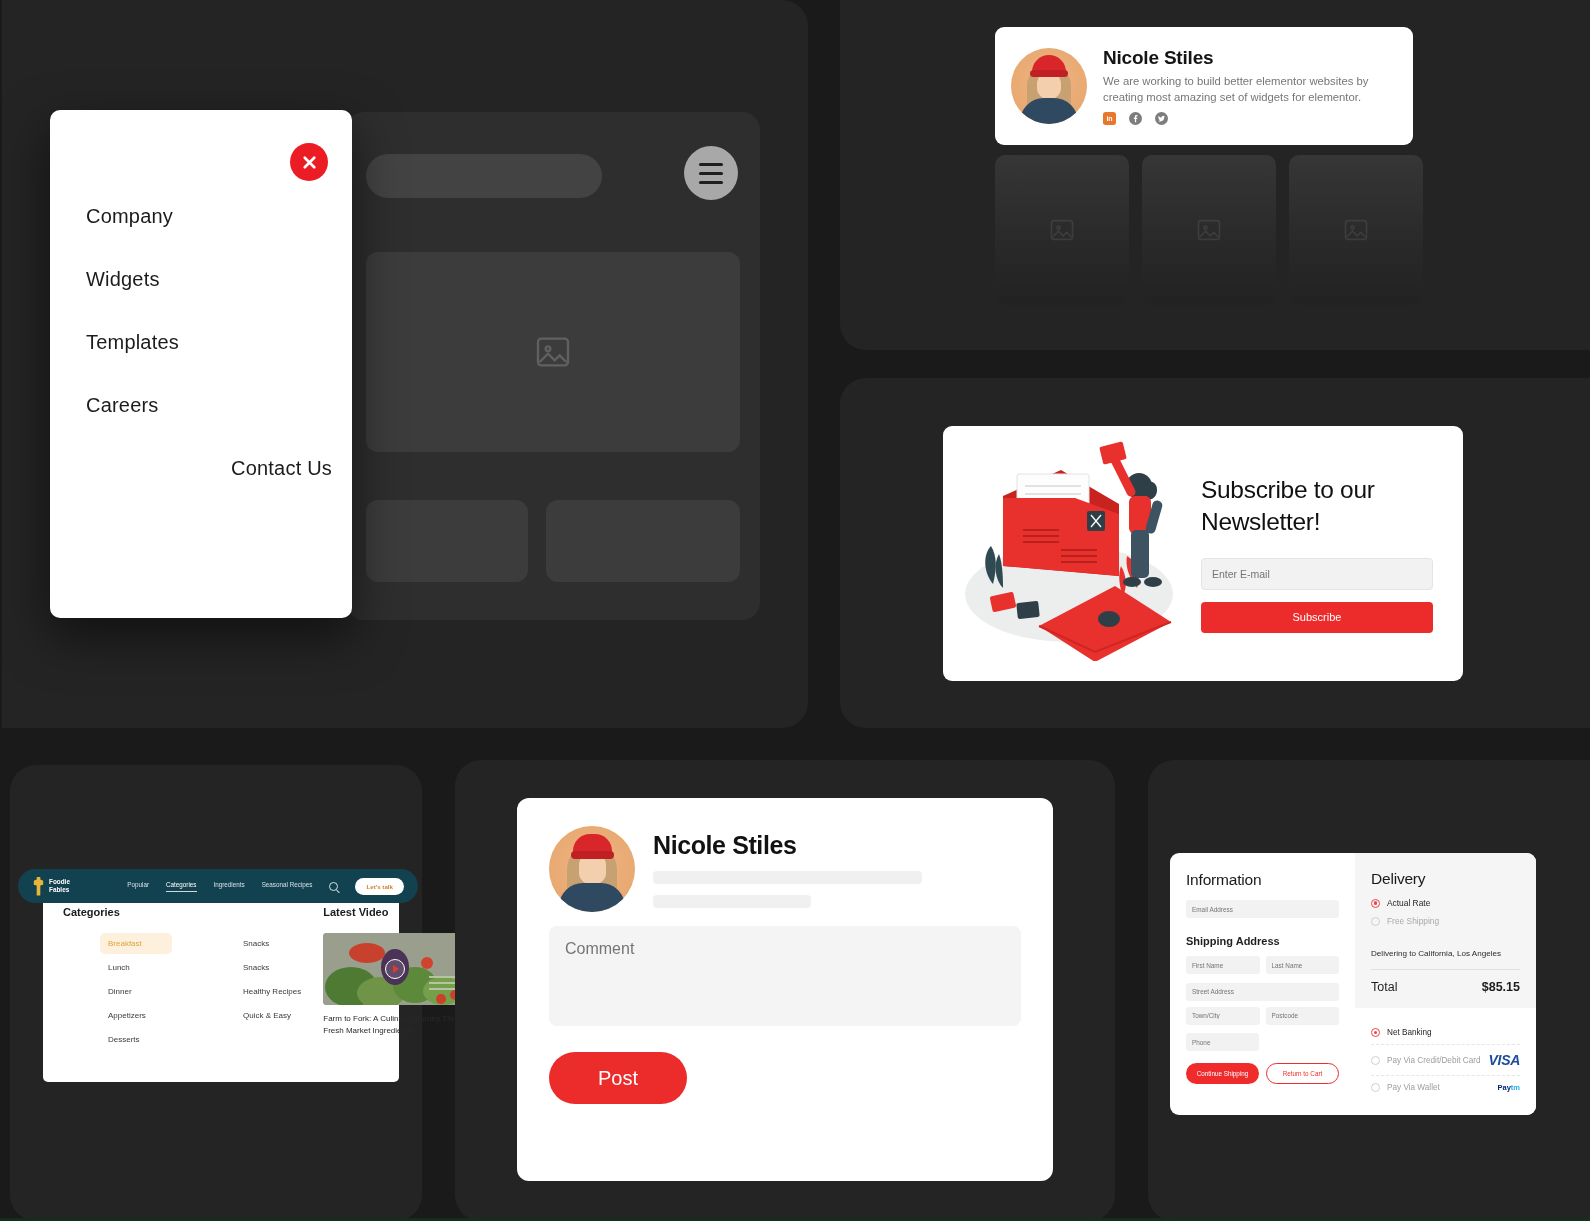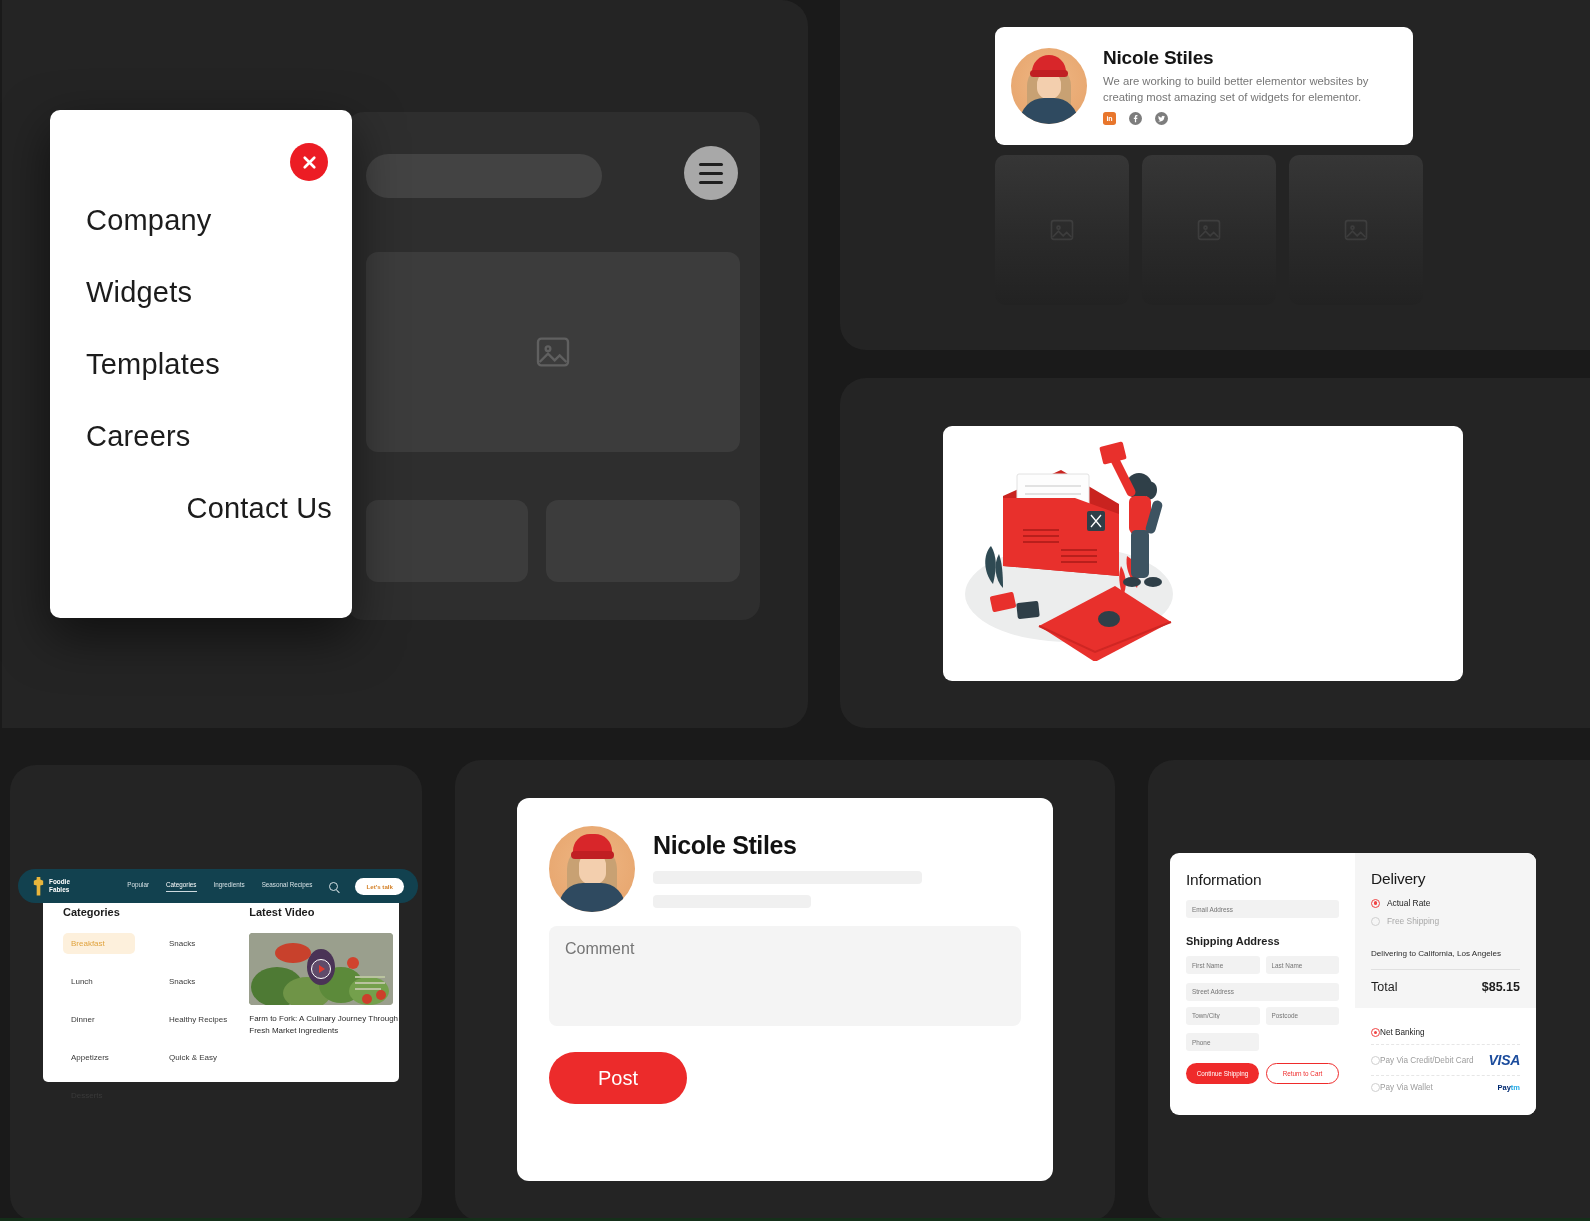--- a/index.html
+++ b/index.html
@@ -49,21 +49,21 @@
     padding: 0 36px;
   }
   .menu-close {
     position: absolute; right: 24px; top: 33px; width: 38px; height: 38px;
     border-radius: 50%; background: #ec1c24; border: none; cursor: pointer;
     display: flex; align-items: center; justify-content: center;
   }
   .menu-close svg { width: 19px; height: 19px; }
   .menu-list { position: absolute; left: 36px; top: 96px; right: 20px; }
   .menu-item {
-    font-size: 29px; color: #1c1c1c; letter-spacing: .2px;
+    font-size: 20px; color: #1c1c1c; letter-spacing: .2px;
     line-height: 1; padding: 0; margin-bottom: 43px; cursor: pointer;
     font-weight: 400;
   }
   .menu-item:last-child { margin-bottom: 0; text-align: right; }
 
   
   #panel-profile { left: 840px; top: 0; width: 750px; height: 350px; border-radius: 0 0 0 26px; }
   .profile-card {
     position: absolute; left: 155px; top: 27px; width: 418px; height: 118px;
     background: #fff; border-radius: 9px; display: flex; align-items: center;
@@ -131,21 +131,21 @@
   .food-cta {
     background: #fff; color: #d4822a; font-size: 6.2px; font-weight: 600;
     border-radius: 11px; padding: 5px 11px; border: none; cursor: pointer; font-family: inherit;
   }
   .food-body {
     position: absolute; left: 33px; top: 18px; width: 356px; height: 194px;
     background: #fff; border-radius: 5px; padding: 18px 20px; display: flex; gap: 14px;
   }
   .food-col-head { font-size: 11px; font-weight: 700; color: #1b1b1b; margin-bottom: 15px; }
   .cat-grid { display: flex; gap: 26px; }
-  .cat-col { display: flex; flex-direction: column; gap: 14px; }
+  .cat-col { display: flex; flex-direction: column; gap: 0; margin-left: 37px; }
   .cat-item { font-size: 8px; color: #3a3a3a; padding: 6px 8px; border-radius: 5px; margin-bottom: 3px; cursor: pointer; white-space: nowrap; }
   .cat-item.active { background: #fdf0dc; color: #e0a33e; width: 72px; }
   .video-thumb {
     width: 144px; height: 72px; border-radius: 4px; position: relative; overflow: hidden;
     background: linear-gradient(140deg,#7d8a6a 0%,#5f7a47 28%,#8d9a7a 55%,#9aa58b 78%,#b0b59c 100%);
   }
   .play-btn {
     position: absolute; left: 50%; top: 50%; transform: translate(-50%,-50%);
     width: 20px; height: 20px; border-radius: 50%; border: 1.6px solid #fff;
     background: rgba(255,255,255,.12); display: flex; align-items: center; justify-content: center; cursor: pointer;
@@ -198,21 +198,21 @@
   .rad { display: flex; align-items: center; gap: 7px; font-size: 8.4px; color: #1f1f1f; margin-bottom: 8px; cursor: pointer; }
   .rad.muted { color: #a9a9a9; }
   .dot { width: 9px; height: 9px; border-radius: 50%; border: 1px solid #cfcfcf; flex: 0 0 9px; position: relative; }
   .dot.on { border-color: #ef4444; }
   .dot.on::after { content:""; position: absolute; inset: 1.6px; border-radius: 50%; background: #ef4444; }
   .co-deliv-to { font-size: 8.1px; color: #2b2b2b; margin: 23px 0 11px; }
   .co-hr { height: 1px; background: #e0e0e0; margin: 0 0 10px; }
   .co-total { display: flex; justify-content: space-between; align-items: flex-start; }
   .co-total-l { font-size: 12.5px; color: #1d1d1d; }
   .co-total-v { font-size: 12.5px; color: #1d1d1d; font-weight: 600; }
-  .pay-row { display: flex; align-items: center; gap: 0; font-size: 8.2px; margin-bottom: 0; padding: 7px 0; border-bottom: 1px dashed #e6e6e6; cursor: pointer; }
+  .pay-row { display: flex; align-items: center; gap: 7px; font-size: 8.2px; margin-bottom: 0; padding: 7px 0; border-bottom: 1px dashed #e6e6e6; cursor: pointer; }
   .pay-row:last-child { border-bottom: none; }
   .pay-row .grow { flex: 1; }
   .visa { font-size: 14px; font-weight: 800; color: #1a4b9c; font-style: italic; letter-spacing: -.3px; }
   .paytm { font-size: 7.5px; font-weight: 800; color: #002970; }
   .paytm em { color: #20a9e6; font-style: normal; }
   .green-edge { position: absolute; left: 0; bottom: 0; width: 1590px; height: 3px; background: #14321a; opacity: .9; }
 </style>
 </head>
 <body>
 
@@ -345,20 +345,25 @@
             <rect x="186" y="70" width="22" height="38" rx="6" fill="#e8302c"></rect>
             <rect x="188" y="104" width="18" height="48" rx="5" fill="#3d5361"></rect>
             <path d="M188 66 L172 34" stroke="#e8302c" stroke-width="9" stroke-linecap="round"></path>
             <rect x="158" y="18" width="24" height="18" rx="2" fill="#e8302c" transform="rotate(-14 170 27)"></rect>
             <rect x="206" y="74" width="10" height="34" rx="5" fill="#3d5361" transform="rotate(16 211 91)"></rect>
             <ellipse cx="189" cy="156" rx="9" ry="5" fill="#2f3f48"></ellipse>
             <ellipse cx="210" cy="156" rx="9" ry="5" fill="#2f3f48"></ellipse>
           </g>
         </svg>
       </div>
+      <div class="news-right">
+        <div class="news-title">Subscribe to our Newsletter!</div>
+        <input class="news-input" placeholder="Enter E-mail" style="">
+        <button class="news-btn">Subscribe</button>
+      </div>
     </div>
   </div>
 
   <div class="panel" id="panel-food">
     <div class="food-wrap">
       <div class="food-body">
         <div>
           <div class="food-col-head">Categories</div>
           <div class="cat-grid">
             <div class="cat-col">

